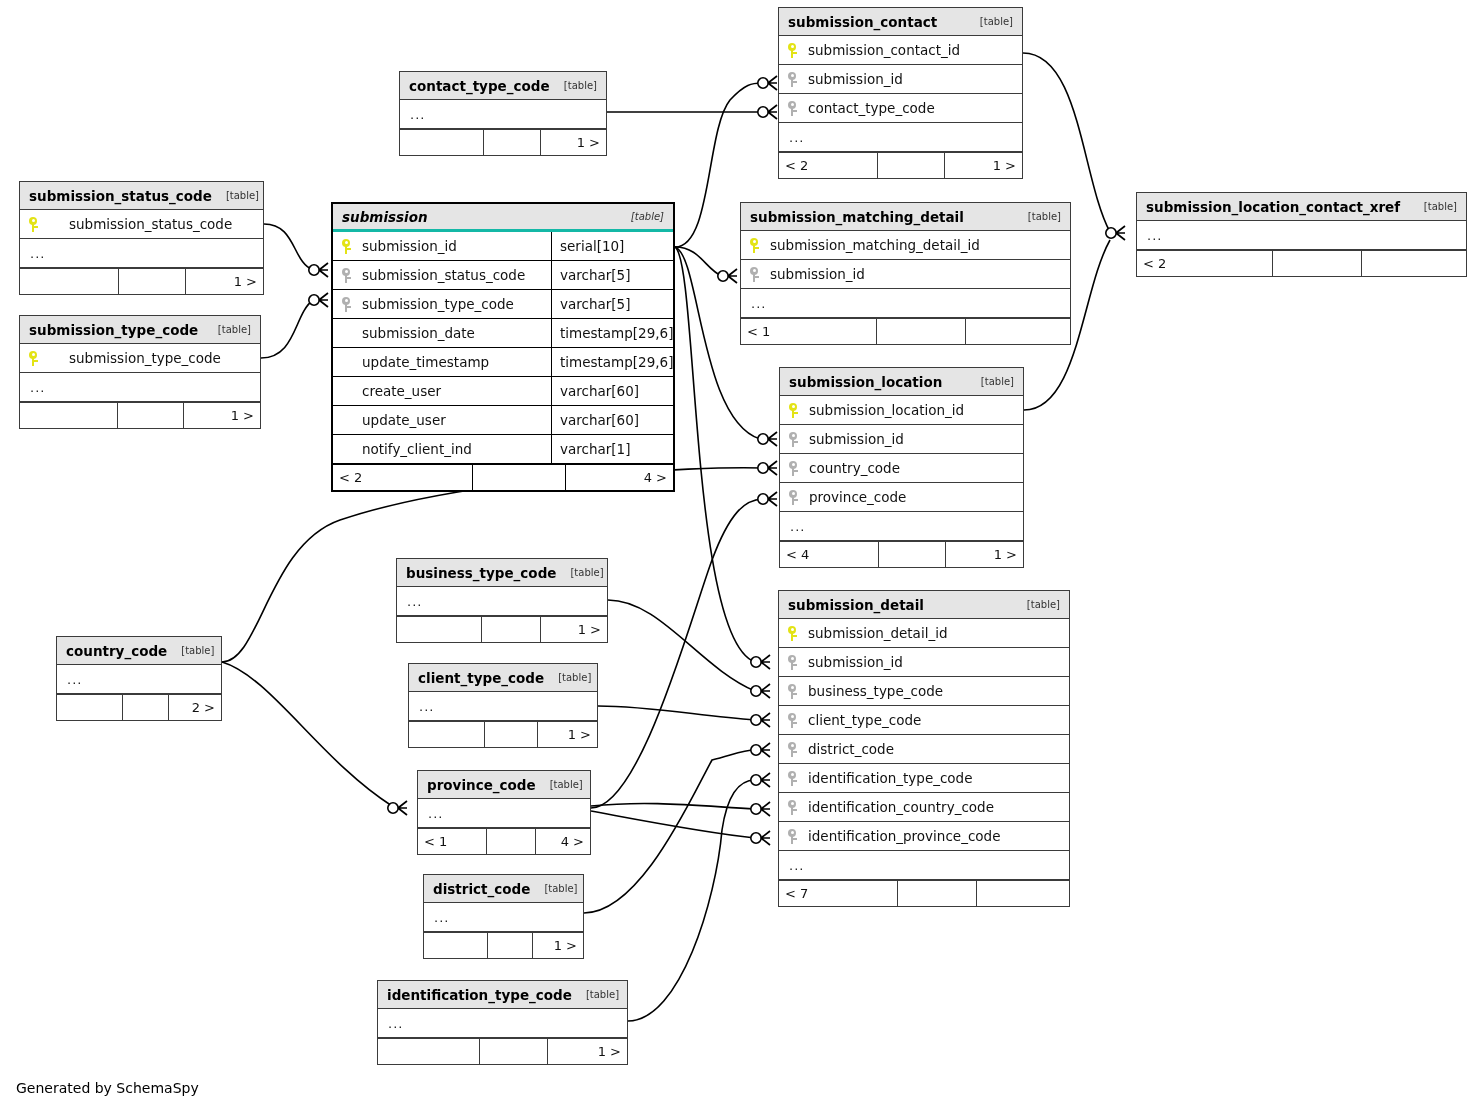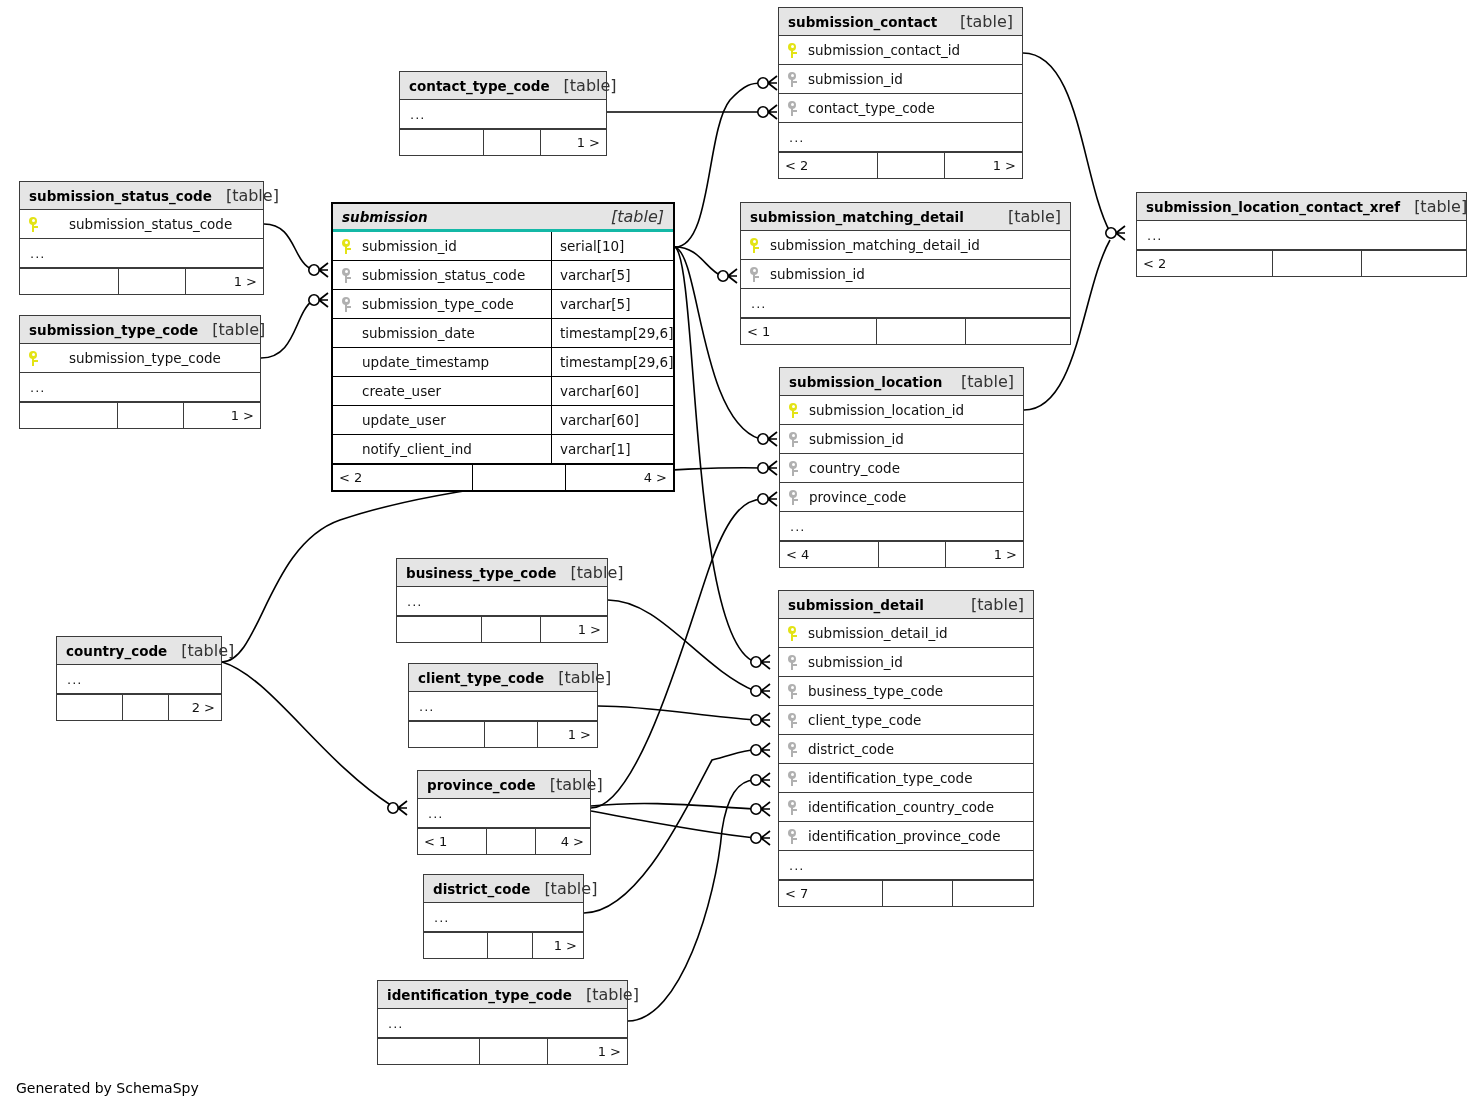--- a/index.html
+++ b/index.html
@@ -63,21 +63,21 @@
   .primary > .tbl-header {
     border-bottom: 3px solid #14b8a6;
     font-style: italic;
   }
   .tbl-name {
     font-weight: bold;
     font-size: 13.5px;
     color: #000000;
   }
   .tbl-kind {
-    font-size: 16px;
+    font-size: 10px;
     color: #333333;
     padding-left: 14px;
   }
 
   .col-row {
     height: 29px;
     line-height: 29px;
     display: flex;
     align-items: stretch;
     border-bottom: 1px solid #3b3b3b;
@@ -581,21 +581,21 @@
           <div class="col-name ellipsis-row">
             <span class="col-label">...</span>
           </div>
         </div>
         <div class="tbl-footer">
           <div class="fcell fleft"></div>
           <div class="fcell fmid"></div>
           <div class="fcell fright">1 &gt;</div>
         </div>
       </div>
-      <div class="table-box" style="left: 778px; top: 590px; width: 256px;">
+      <div class="table-box" style="left: 778px; top: 590px; width: 292px;">
         <div class="tbl-header">
           <span class="tbl-name">submission_detail</span>
           <span class="tbl-kind">[table]</span>
         </div>
         <div class="col-row">
           <div class="col-name">
             <span class="key-ico key-pk">
               <i class="head"></i>
               <i class="hole"></i>
               <i class="shaft"></i>

